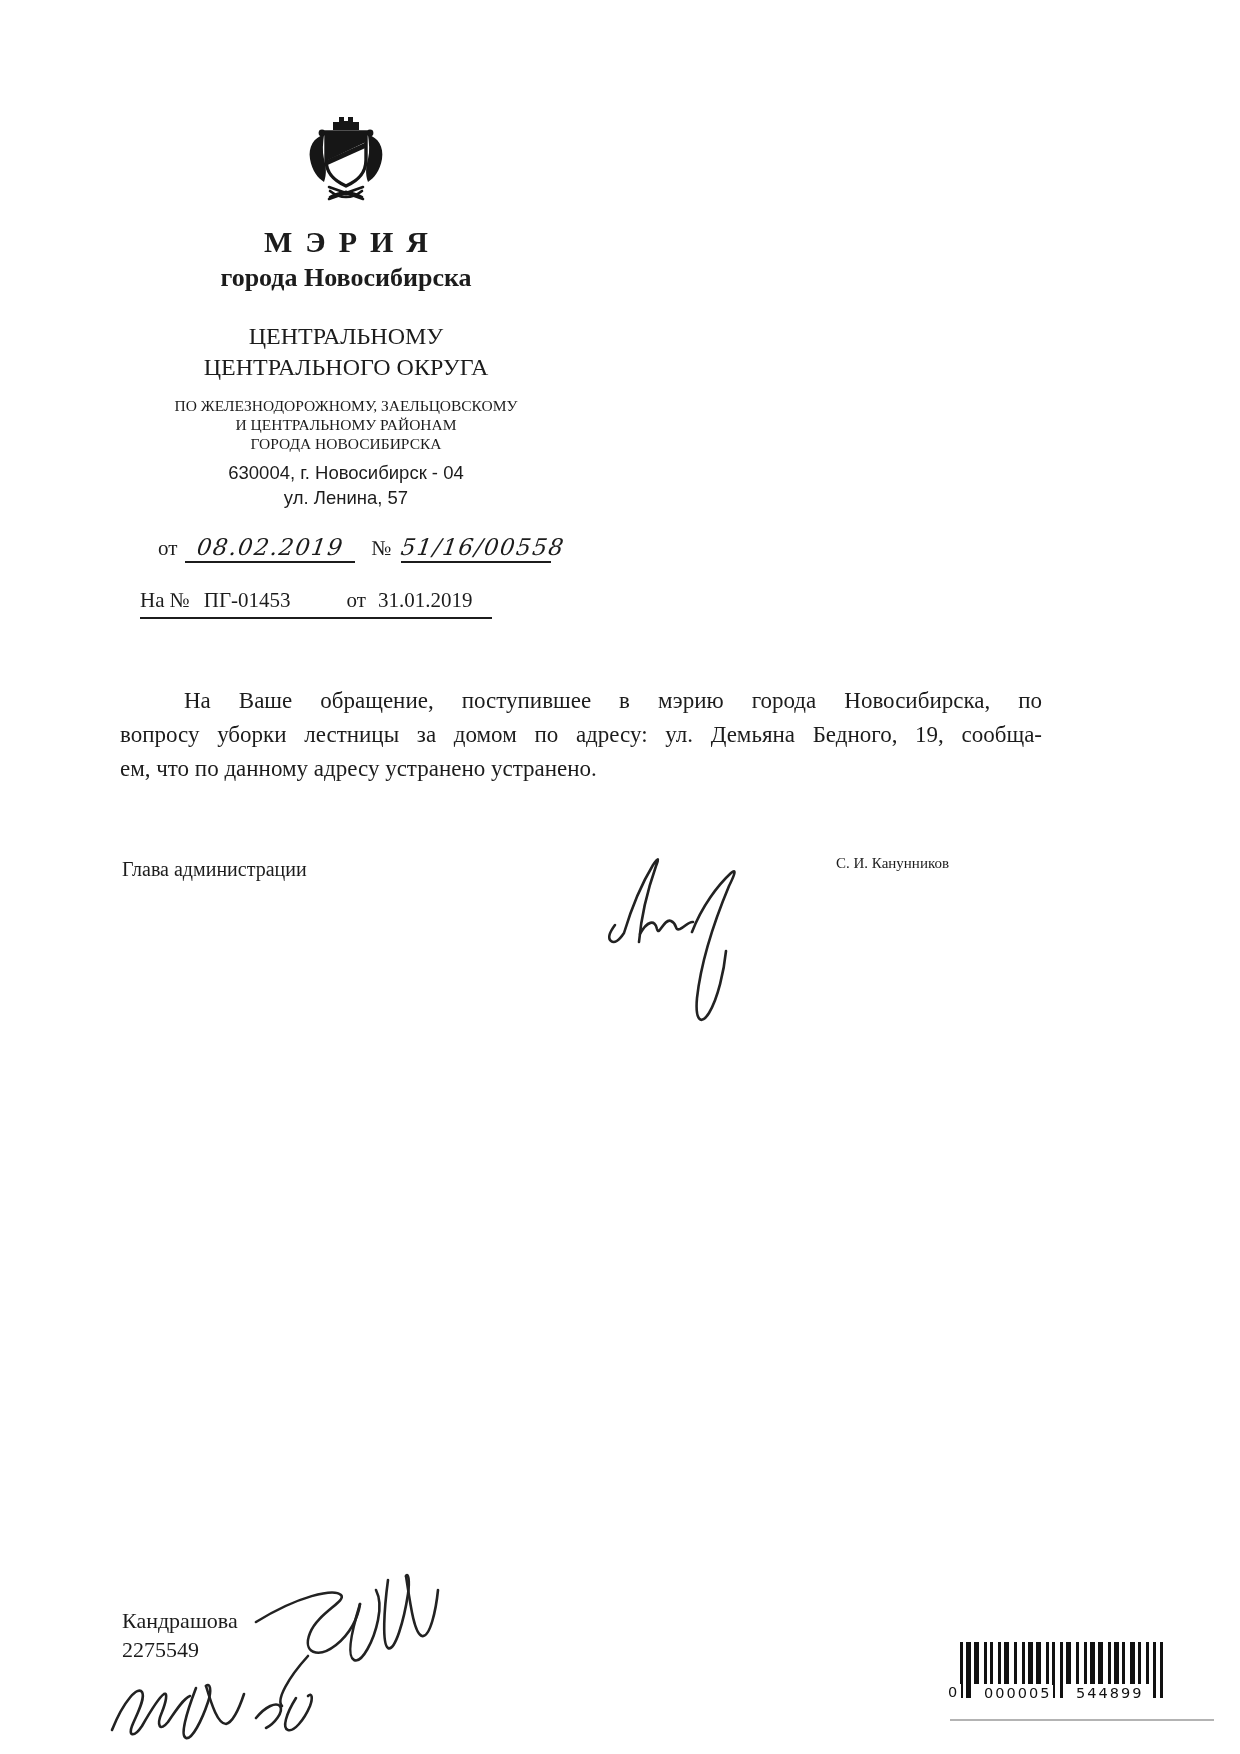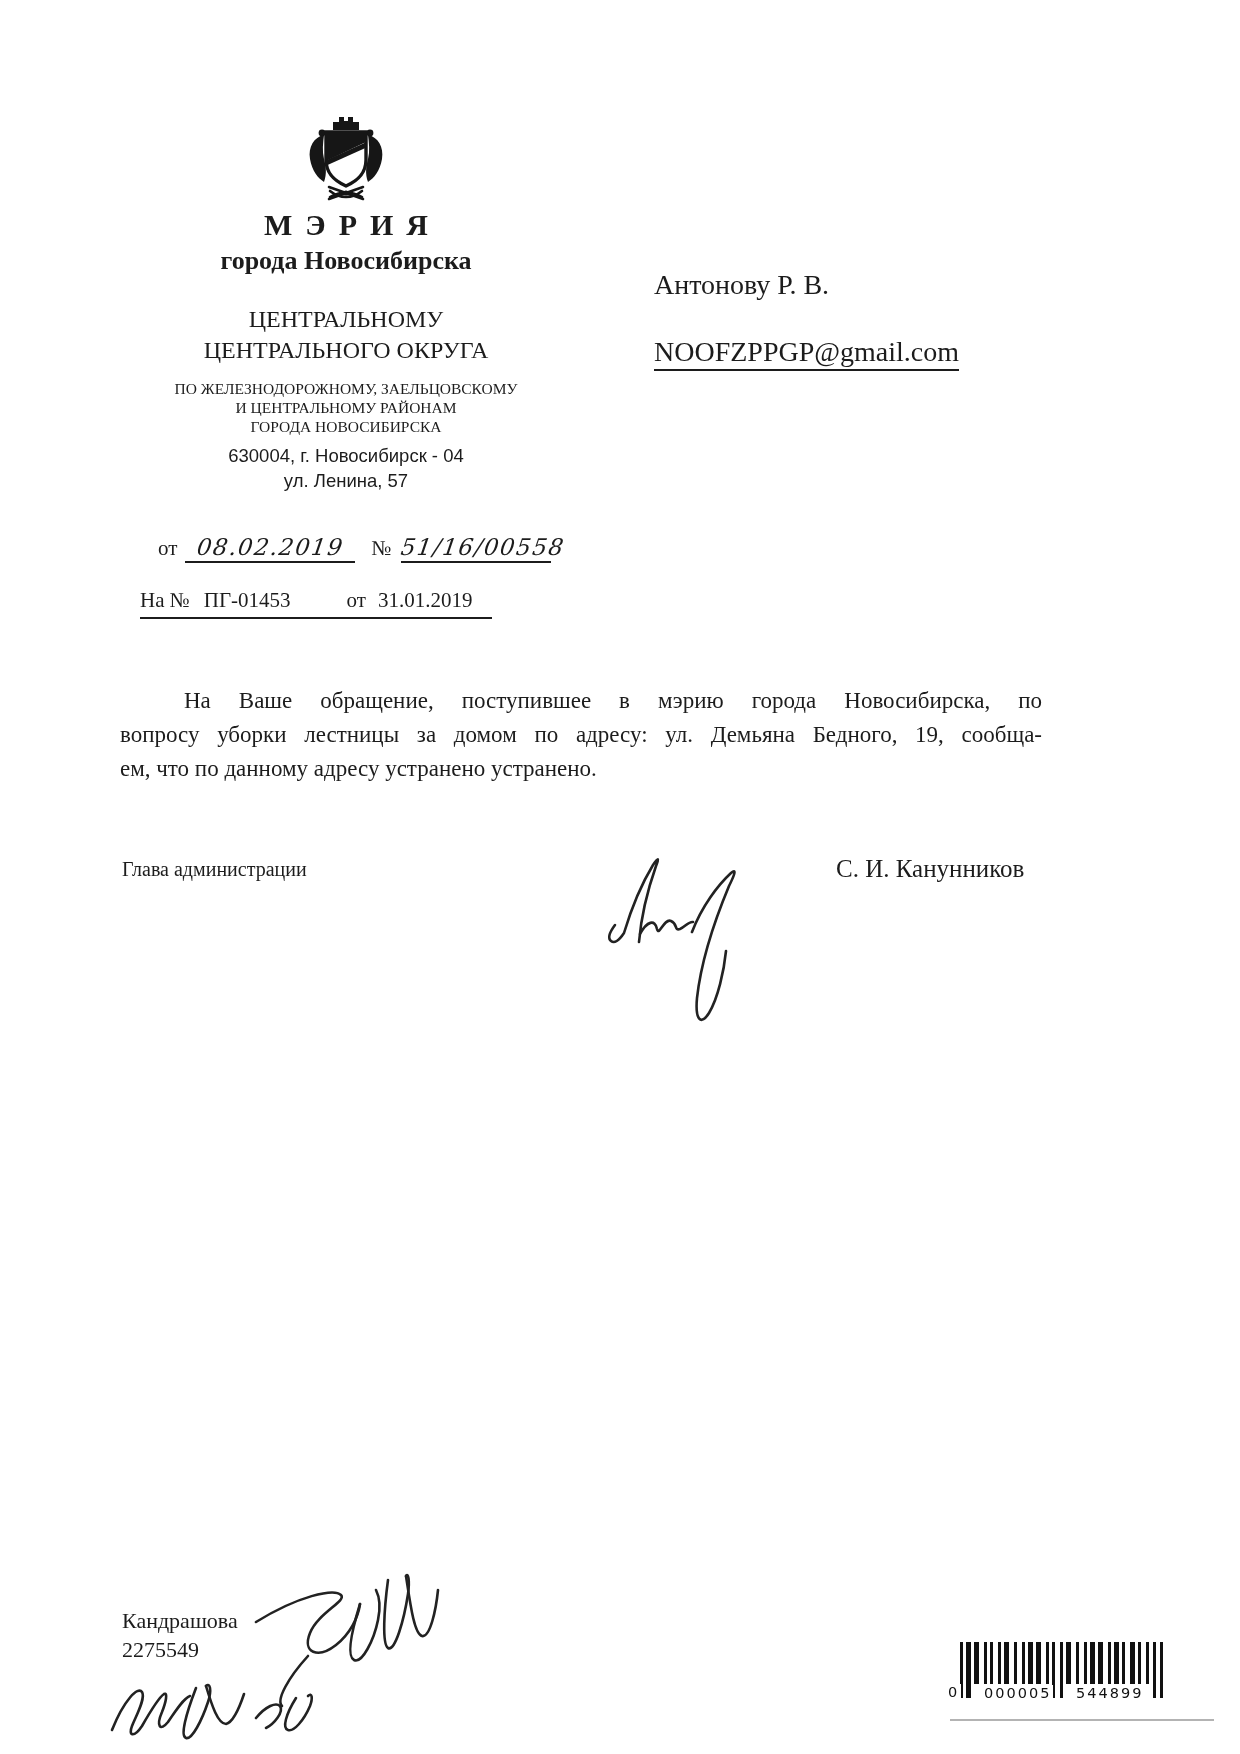--- a/index.html
+++ b/index.html
@@ -2,21 +2,21 @@
 <html><head>
 <meta charset="utf-8">
 <style>
   html,body{margin:0;padding:0;background:#9a9a9a;}
   .page{position:relative;width:1240px;height:1754px;margin:0 auto;background:#ffffff;
         font-family:"Liberation Serif",serif;color:#1c1c1c;overflow:hidden;}
 
   
   .letterhead{position:absolute;left:120px;top:112px;width:452px;text-align:center;}
   .emblem{display:block;margin:0 auto;width:92px;height:96px;}
-  .org-title{font-size:30px;line-height:30px;font-weight:bold;letter-spacing:13px;text-indent:13px;margin-top:2px;}
+  .org-title{font-size:30px;line-height:30px;font-weight:bold;letter-spacing:13px;text-indent:13px;margin-top:19px;}
   .org-subtitle{font-size:26px;line-height:27px;font-weight:bold;margin-top:7px;}
   .dept-1{font-size:24px;line-height:25px;margin-top:33px;}
   .dept-2{font-size:24px;line-height:25px;margin-top:6px;}
   .district{font-size:15.5px;line-height:17px;margin-top:2px;}
   .district.first{margin-top:17px;}
   .addr{font-family:"Liberation Sans",sans-serif;font-size:18.5px;line-height:22px;margin-top:3px;}
   .addr.first{margin-top:10px;}
 
   
   .ref-line1{position:absolute;left:158px;top:534px;font-size:21px;white-space:nowrap;}
@@ -39,21 +39,21 @@
   .recipient .email{font-size:28px;line-height:30px;margin-top:37px;
                     border-bottom:2px solid #1c1c1c;padding-bottom:2px;display:inline-block;}
 
   
   .letter-body{position:absolute;left:120px;top:684px;width:922px;font-size:23px;line-height:34px;}
   .letter-body .jl{text-align:justify;text-align-last:justify;}
   .letter-body .indent{text-indent:64px;}
 
   
   .position-title{position:absolute;left:122px;top:858px;font-size:20px;}
-  .signer-name{position:absolute;left:836px;top:855px;font-size:25px;}
+  .signer-name{position:absolute;left:836px;top:855px;font-size:15px;}
   .sig{position:absolute;}
   .sig path{fill:none;stroke:#222;stroke-width:2.6;stroke-linecap:round;stroke-linejoin:round;}
   .sig-kanunnikov{left:585px;top:828px;width:170px;height:200px;}
   .sig-flourish{left:238px;top:1560px;width:212px;height:176px;}
   .sig-bottom{left:104px;top:1658px;width:232px;height:92px;}
 
   
   .executor-name{position:absolute;left:122px;top:1608px;font-size:22px;}
   .executor-phone{position:absolute;left:122px;top:1637px;font-size:22px;}
 
@@ -107,24 +107,20 @@
   </div>
 
   <div class="ref-line1">
     <span class="lbl">от</span><span class="u-cell u-date"><span class="handwritten">08.02.2019</span></span><span class="lbl no-lbl">№</span><span class="u-cell u-num"><span class="handwritten">51/16/00558</span></span>
   </div>
 
   <div class="ref-line2">
     <span>На №</span><span class="in-num">ПГ-01453</span><span class="in-from">от</span><span class="in-date">31.01.2019</span>
   </div>
 
-  <div class="recipient">
-    <div class="name">Антонову Р. В.</div>
-    <div class="email">NOOFZPPGP@gmail.com</div>
-  </div>
 
   <div class="letter-body">
     <div class="jl indent">На Ваше обращение, поступившее в мэрию города Новосибирска, по</div>
     <div class="jl">вопросу уборки лестницы за домом по адресу: ул. Демьяна Бедного, 19, сообща-</div>
     <div>ем, что по данному адресу устранено устранено.</div>
   </div>
 
   <div class="position-title">Глава администрации</div>
   <div class="signer-name">С. И. Канунников</div>
 

